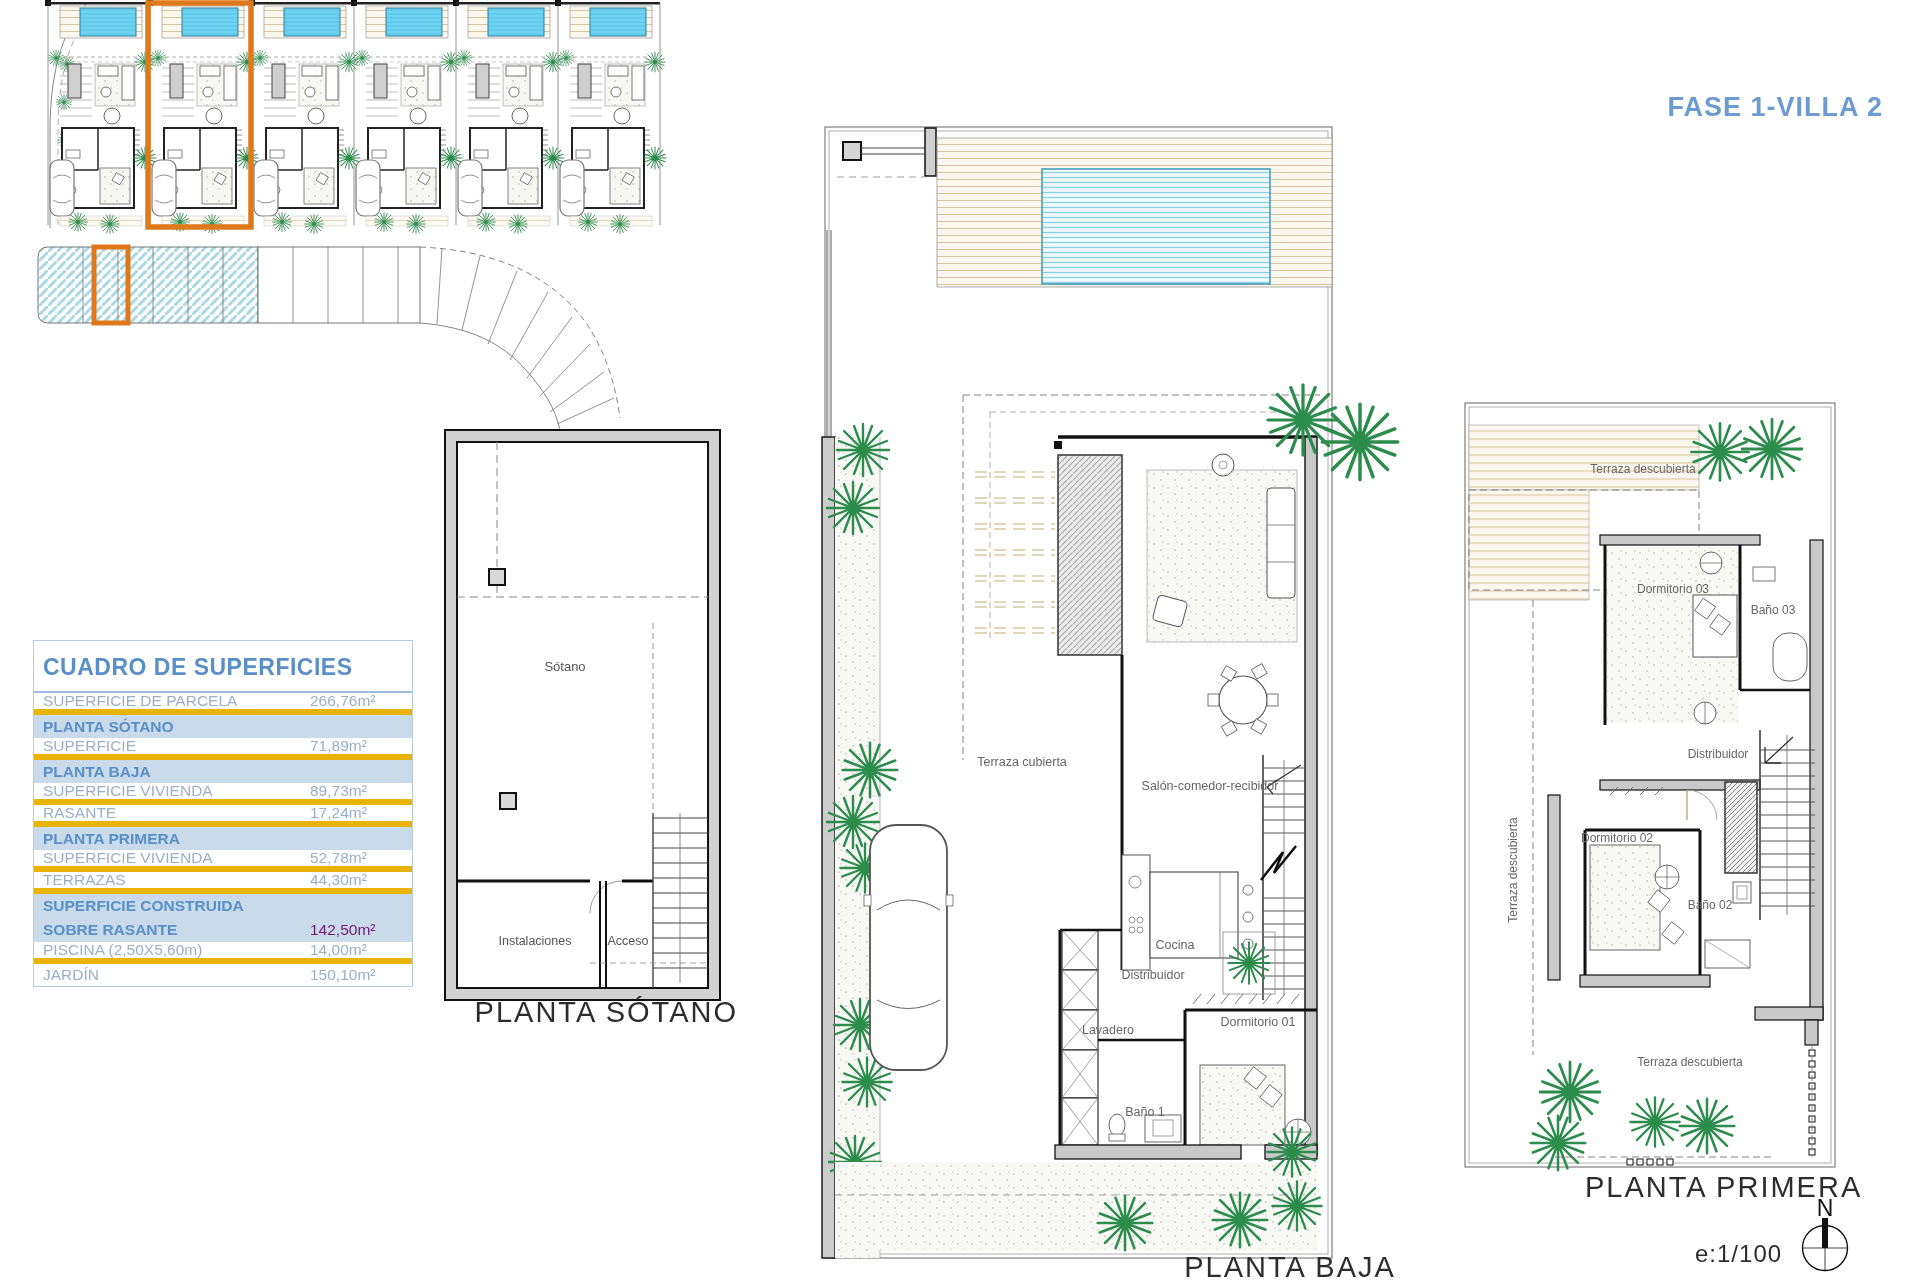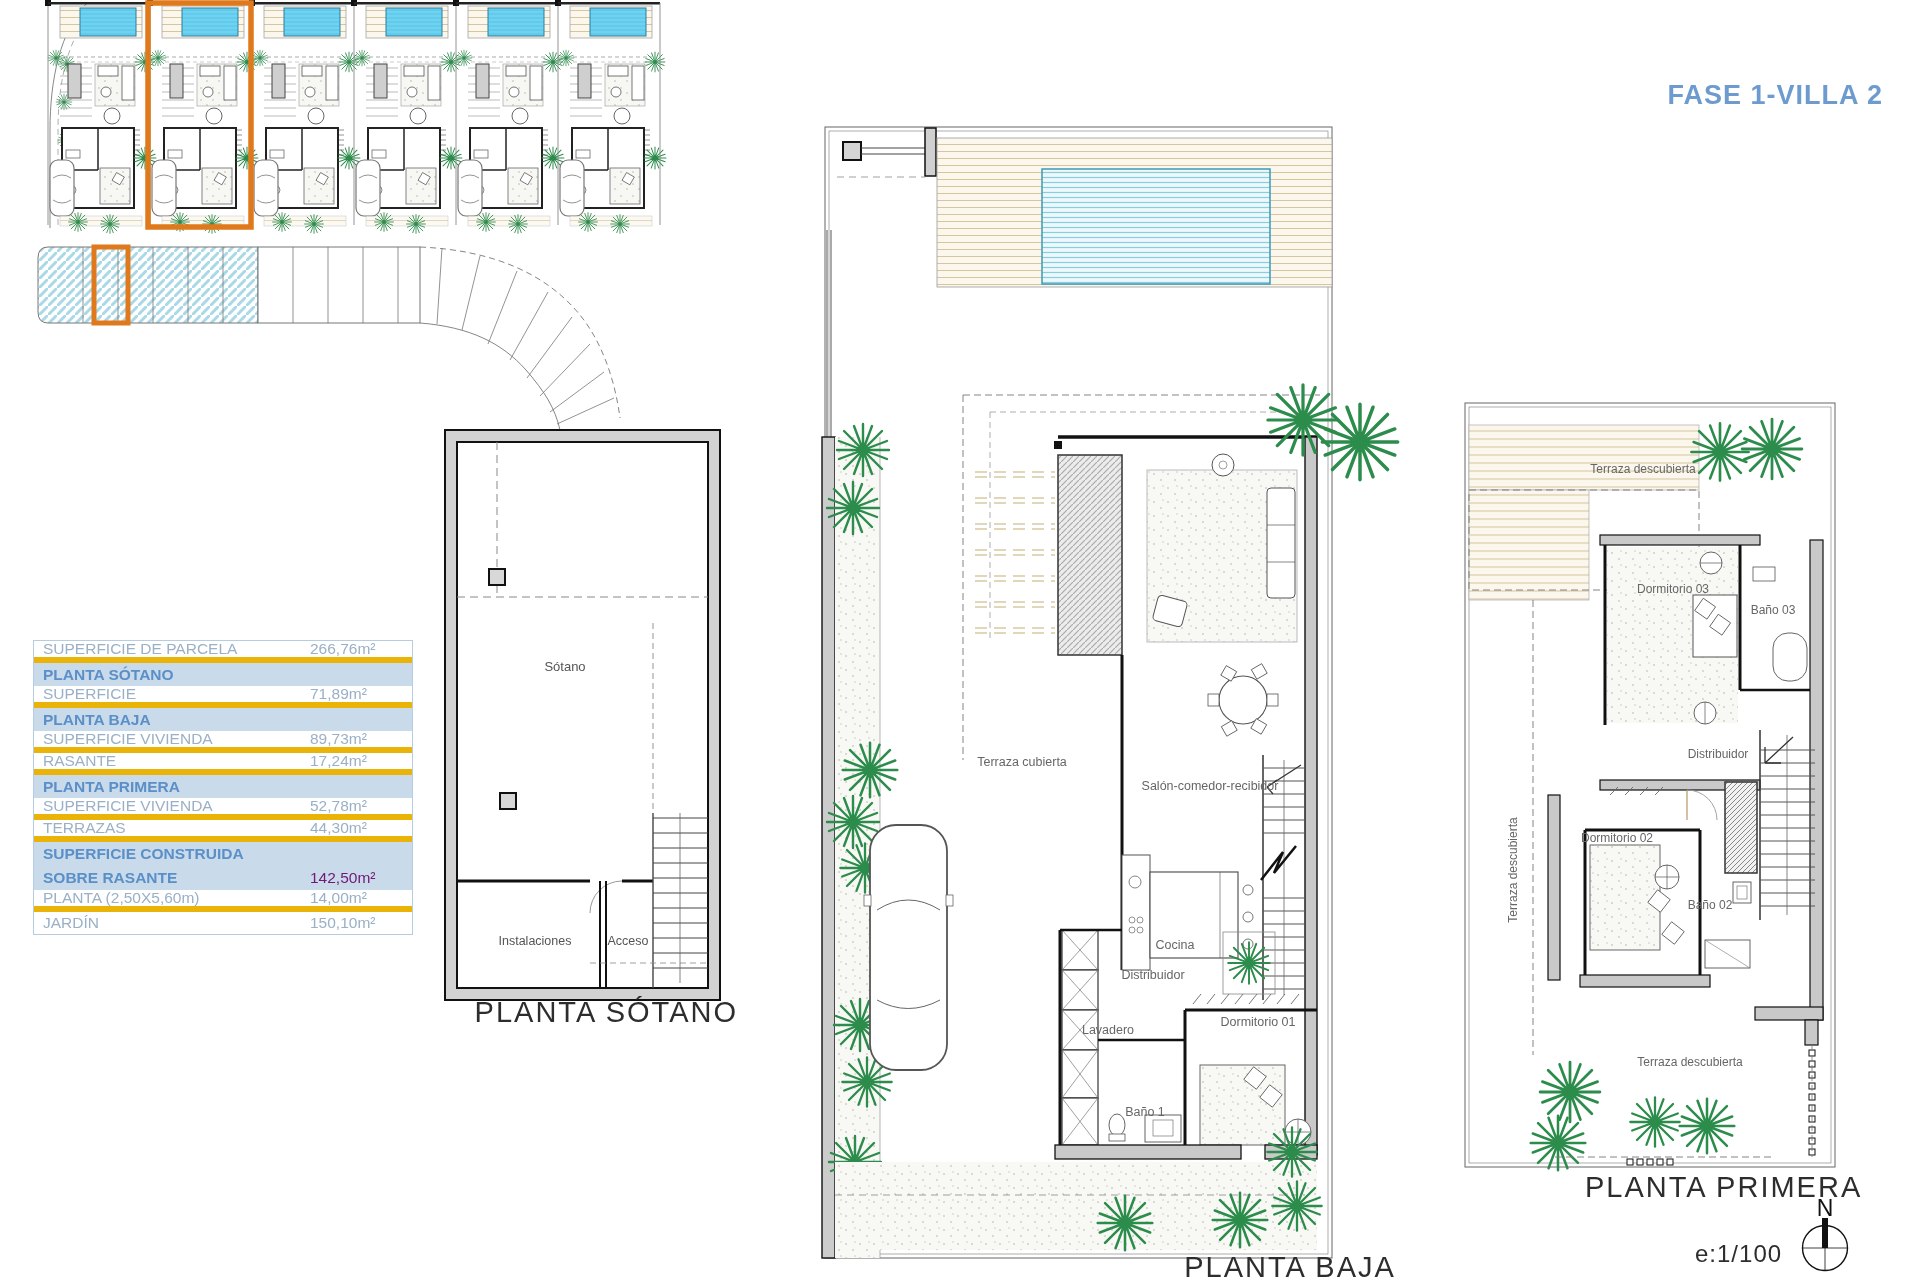--- a/index.html
+++ b/index.html
@@ -3,21 +3,21 @@
 <meta charset="utf-8">
 <style>
   html,body{margin:0;padding:0;}
   body{
     width:1920px;height:1280px;position:relative;background:#fff;overflow:hidden;
     font-family:"Liberation Sans", sans-serif;
   }
   .abs{position:absolute;}
   
   .fase-title{
-    position:absolute;left:1593px;top:80px;width:290px;text-align:right;
+    position:absolute;left:1593px;top:92px;width:290px;text-align:right;
     font-size:27px;font-weight:bold;color:#6d9bcf;letter-spacing:1px;white-space:nowrap;
   }
   
   .surf-table{
     position:absolute;left:33px;top:640px;width:380px;background:#fff;
     border:1.5px solid #b6cce1;box-sizing:border-box;
   }
   .surf-title{
     height:50px;line-height:52px;padding-left:9px;font-size:23px;font-weight:bold;
     color:#5a8fc7;letter-spacing:.5px;border-bottom:2px solid #9cbcdd;background:#fff;
@@ -160,20 +160,21 @@
     <line x1="574" y1="372" x2="520" y2="412"></line>
       <line x1="584" y1="398" x2="527" y2="424"></line>
   </g>
 
   <rect x="64" y="247" width="34" height="76" fill="none" stroke="#e0791b" stroke-width="5"></rect>
 </svg>
 
 <div class="fase-title">FASE 1-VILLA 2</div>
 
 <div class="surf-table">
+  <div class="surf-title">CUADRO DE SUPERFICIES</div>
   <div class="surf-row">
     <span class="lbl">SUPERFICIE DE PARCELA</span>
     <span class="val">266,76m²</span>
   </div>
   <div class="surf-row section">
     <span class="lbl">PLANTA SÓTANO</span>
     <span class="val"></span>
   </div>
   <div class="surf-row">
     <span class="lbl">SUPERFICIE</span>
@@ -205,21 +206,21 @@
   </div>
   <div class="surf-row section tall">
     <span class="lbl">SUPERFICIE CONSTRUIDA</span>
     <span class="val"></span>
   </div>
   <div class="surf-row section tall bold-val">
     <span class="lbl">SOBRE RASANTE</span>
     <span class="val">142,50m²</span>
   </div>
   <div class="surf-row">
-    <span class="lbl">PLANTA (2,50X5,60m)</span>
+    <span class="lbl">PISCINA (2,50X5,60m)</span>
     <span class="val">14,00m²</span>
   </div>
   <div class="surf-row" style="border-bottom:none">
     <span class="lbl">JARDÍN</span>
     <span class="val">150,10m²</span>
   </div>
 </div>
 
 <svg class="abs" style="left:440px;top:423px" width="300" height="580" viewBox="0 0 300 580">
   <rect x="5" y="7" width="275" height="570" fill="#d2d2d2" stroke="#111" stroke-width="2"></rect>

